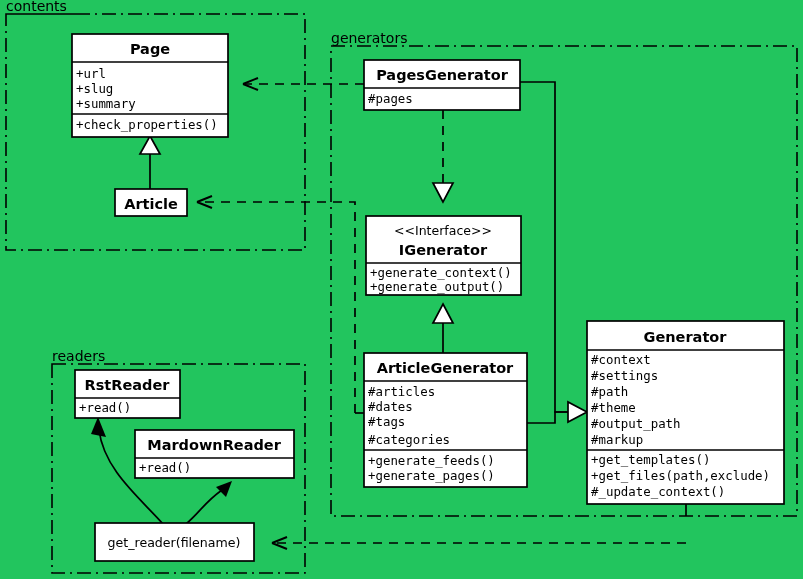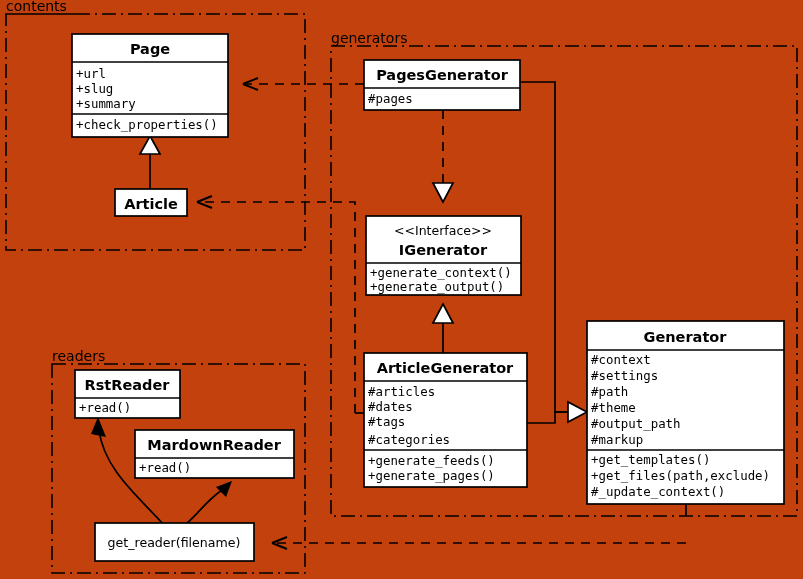--- a/index.html
+++ b/index.html
@@ -11,21 +11,21 @@
   body {
     font-family: "DejaVu Sans", sans-serif;
     width: 803px;
     height: 579px;
     overflow: hidden;
   }
   #diagram-root {
     position: relative;
     width: 803px;
     height: 579px;
-    background: #c2410c;
+    background: #22c55e;
   }
   svg.diagram {
     display: block;
     width: 803px;
     height: 579px;
   }
   
   .pkg-frame {
     fill: none;
     stroke: #000000;

